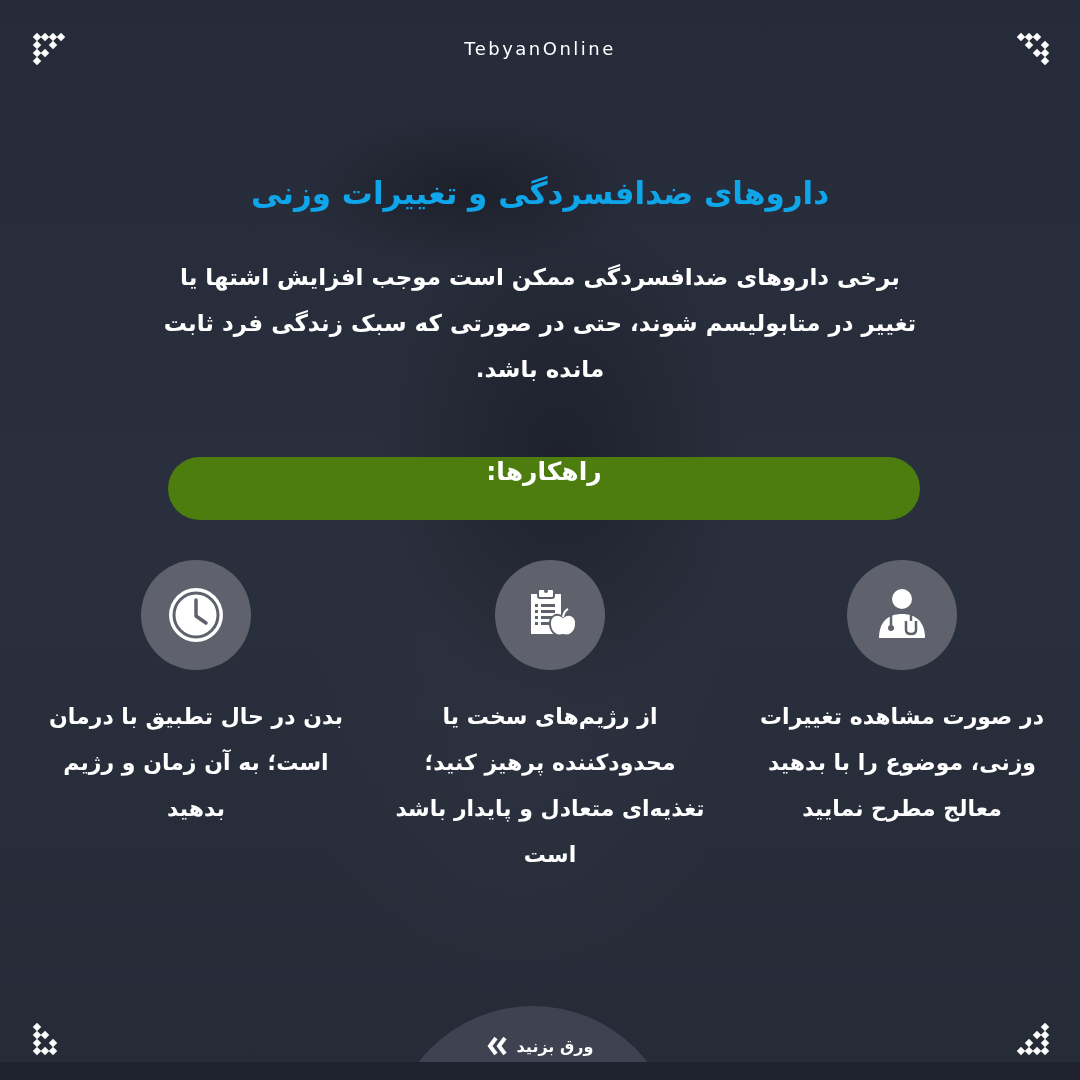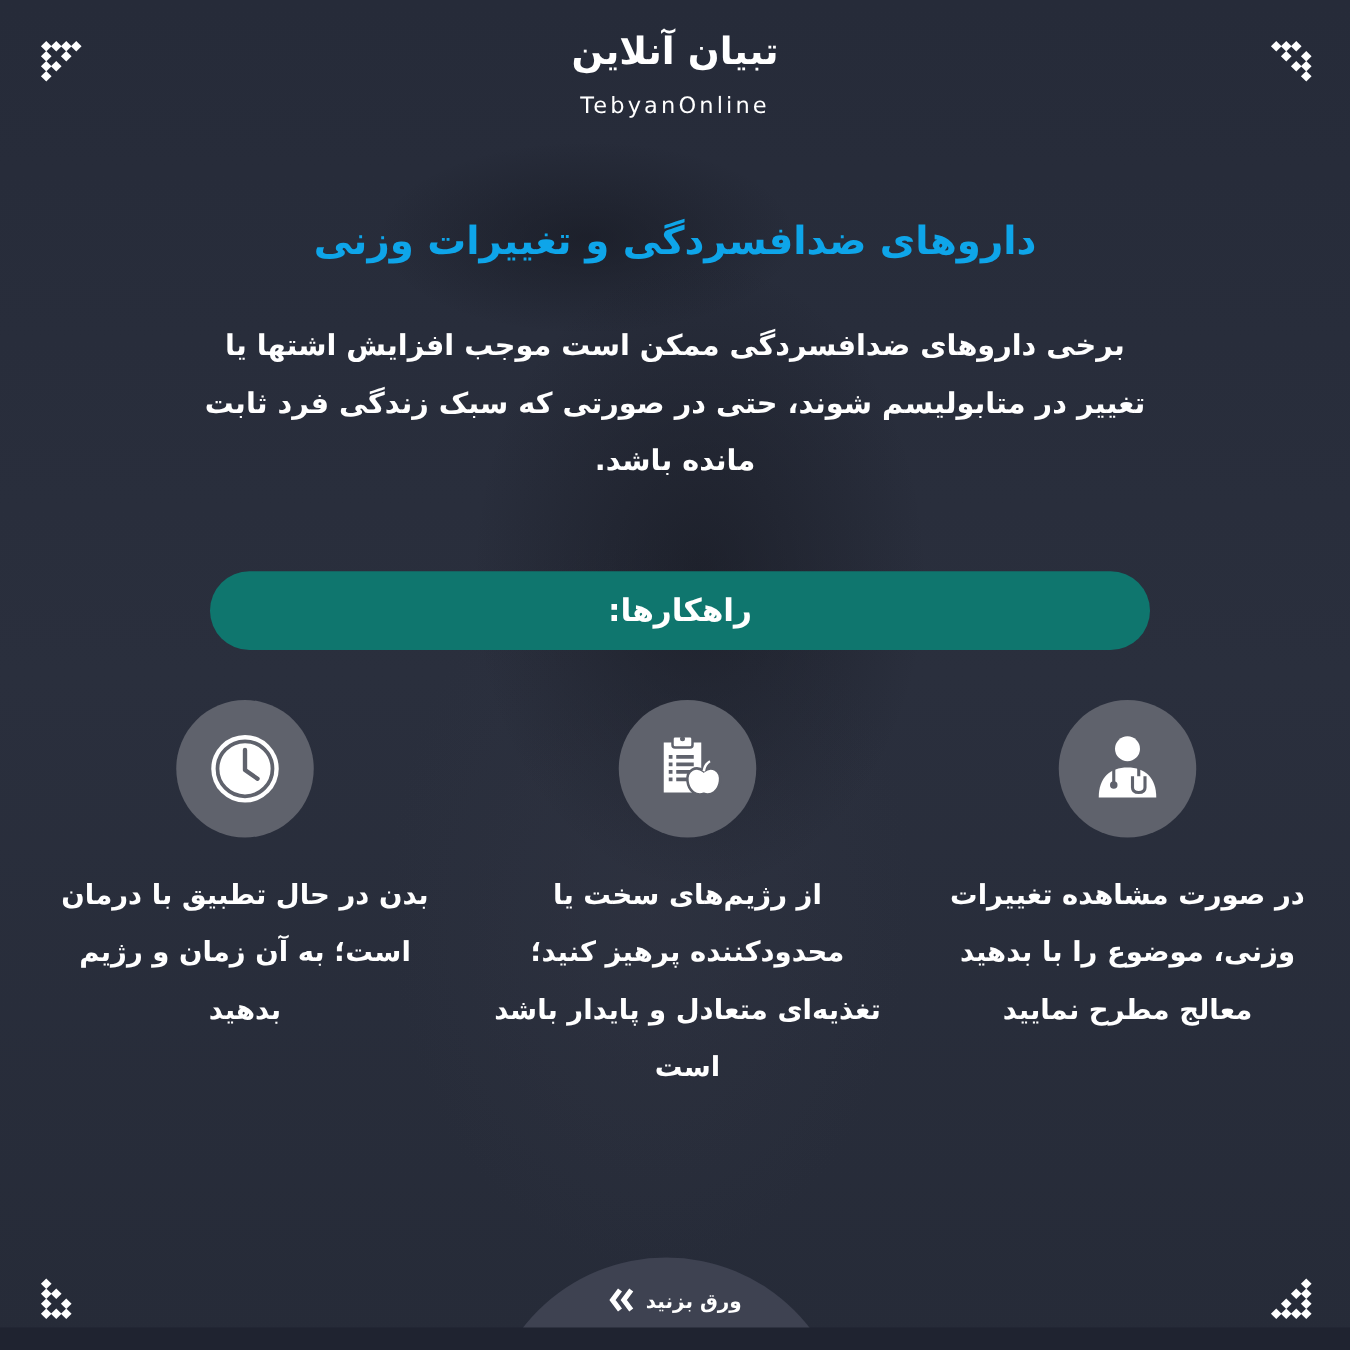--- a/index.html
+++ b/index.html
@@ -95,23 +95,22 @@
       font-weight: bold;
       line-height: 46px;
     }
     .banner {
       position: absolute;
       left: 168px;
       top: 457px;
       width: 752px;
       height: 63px;
       border-radius: 32px;
-      background: #0f766e;
+      background: #4d7c0f;
       display: flex;
-      align-items: center;
       justify-content: center;
     }
     .banner-label {
       direction: rtl;
       font-size: 25px;
       font-weight: bold;
       color: #ffffff;
     }
 
     .tip {
@@ -144,21 +143,21 @@
       color: #ffffff;
     }
 
     .swipe {
       position: absolute;
       left: 470px;
       top: 1024px;
       width: 140px;
       height: 32px;
       display: flex;
-      align-items: center;
+      align-items: flex-end;
       justify-content: center;
       gap: 8px;
       direction: rtl;
     }
     .swipe-label {
       font-size: 16px;
       font-weight: bold;
     }
     .swipe-icon svg { display: block; }
   </style>
@@ -222,21 +221,20 @@
       <rect x="26" y="20" width="6" height="6" transform="rotate(45 29 23)"></rect>
       <rect x="2" y="28" width="6" height="6" transform="rotate(45 5 31)"></rect>
       <rect x="10" y="28" width="6" height="6" transform="rotate(45 13 31)"></rect>
       <rect x="18" y="28" width="6" height="6" transform="rotate(45 21 31)"></rect>
       <rect x="26" y="28" width="6" height="6" transform="rotate(45 29 31)"></rect>
     </g>
   </svg>
 </div>
 
 <div class="logo">
-  <div class="logo-fa">تبیان آنلاین</div>
   <div class="logo-en">TebyanOnline</div>
 </div>
 
 <div class="title">داروهای ضدافسردگی و تغییرات وزنی</div>
 
 <div class="intro">برخی داروهای ضدافسردگی ممکن است موجب افزایش اشتها یا تغییر در متابولیسم شوند، حتی در صورتی که سبک زندگی فرد ثابت مانده باشد.</div>
 
 <div class="banner">
   <span class="banner-label">راهکارها:</span>
 </div>

